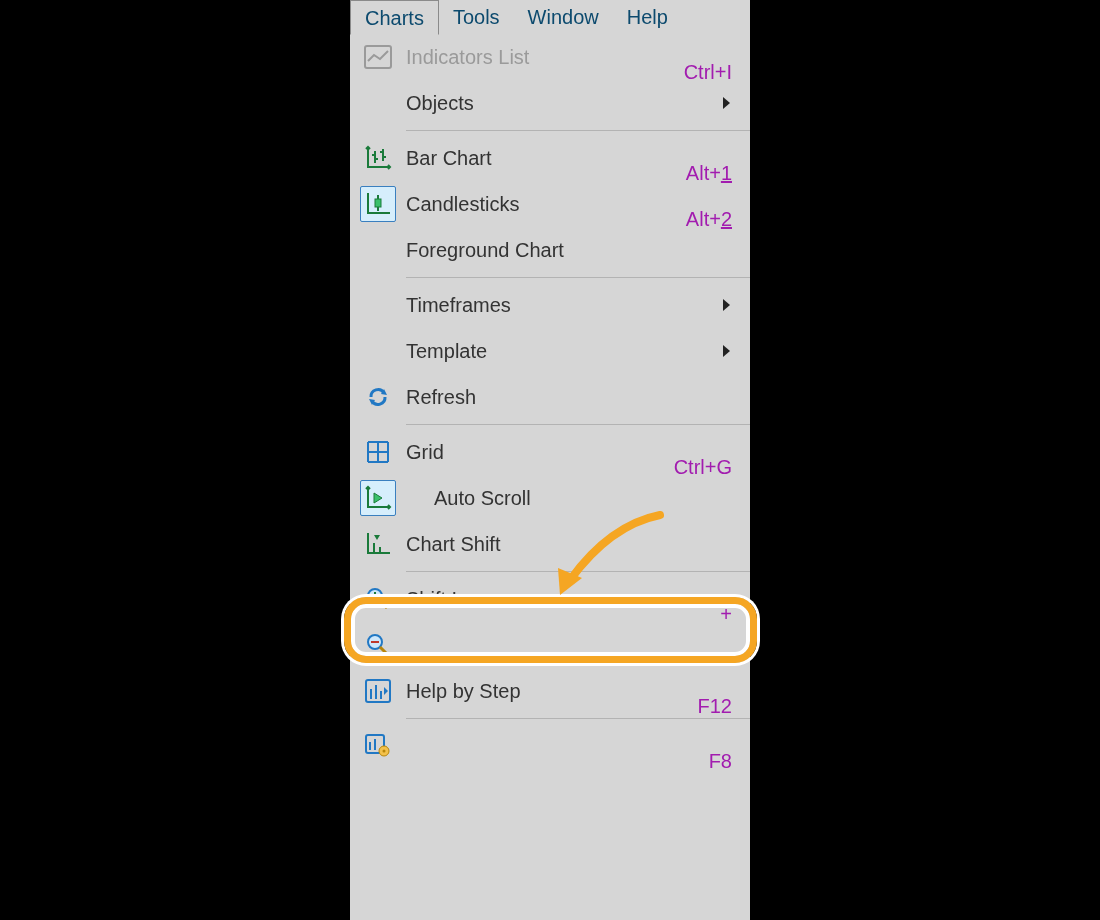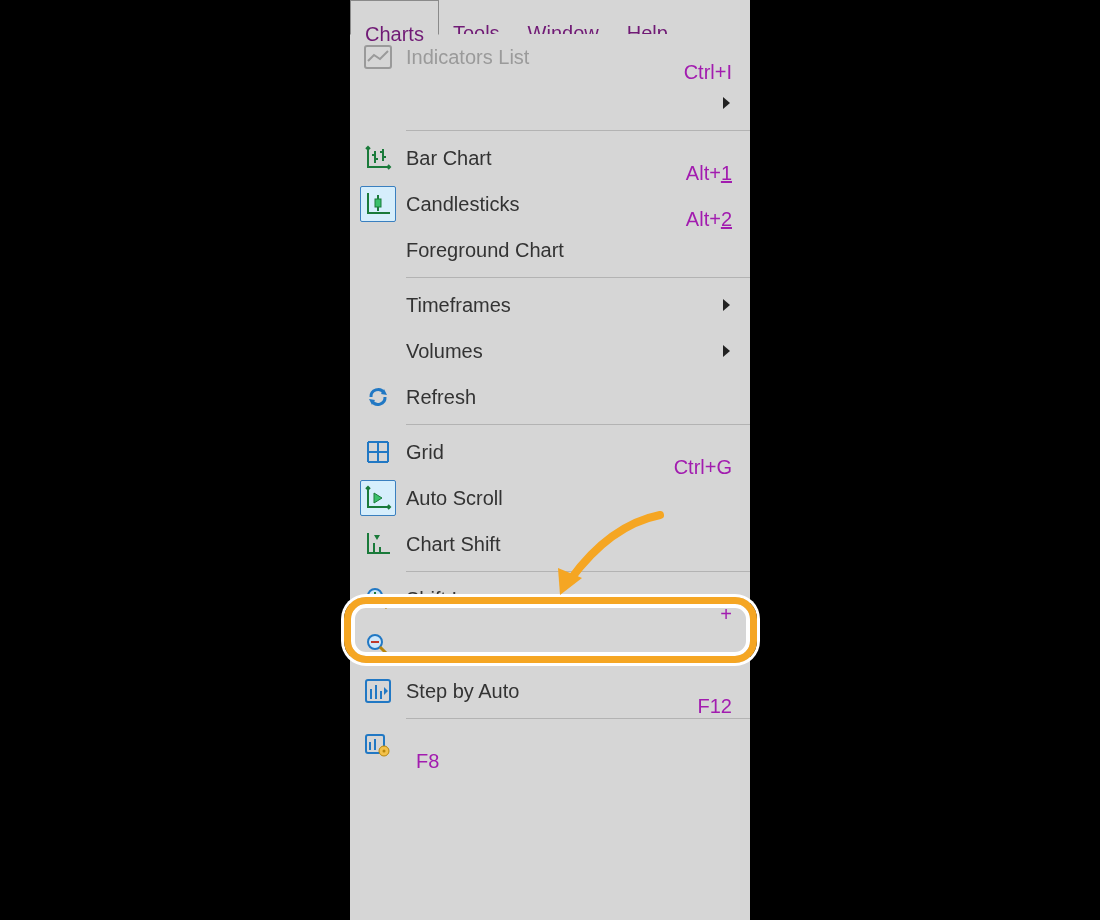--- a/index.html
+++ b/index.html
@@ -22,23 +22,23 @@
     background: #d6d6d6;
   }
   .menubar {
     display: flex;
     height: 34px;
     align-items: stretch;
     background: #d6d6d6;
     border-bottom: 1px solid #8a8a8a;
   }
   .menubar-item {
-    padding: 20px 14px 4px 14px;
+    padding: 4px 14px 4px 14px;
     line-height: 26px;
-    color: #701a75;
+    color: #0c4a6e;
     cursor: default;
   }
   .menubar-item.active {
     background: #d6d6d6;
     border-left: 1px solid #8a8a8a;
     border-right: 1px solid #8a8a8a;
     border-top: 1px solid #8a8a8a;
     border-bottom: 1px solid #d6d6d6;
     margin-bottom: -1px;
     position: relative;
@@ -52,20 +52,21 @@
     background: #d6d6d6;
     box-sizing: border-box;
   }
   .menu-row {
     display: flex;
     align-items: center;
     height: 46px;
     padding: 0 18px 0 0;
     position: relative;
     cursor: default;
+    justify-content: space-between;
   }
   .icon-cell {
     width: 56px;
     display: flex;
     align-items: center;
     justify-content: center;
     flex-shrink: 0;
   }
   .label-cell {
     flex: 1 1 auto;
@@ -163,20 +164,21 @@
             <polyline points="4,16 10,10 16,14 24,6" fill="none" stroke="#9a9a9a" stroke-width="2"></polyline>
           </svg>
         </span>
       </div>
       <div class="label-cell">Indicators List</div>
       <div class="shortcut-cell">Ctrl+I</div>
     </div>
 
     <div class="menu-row">
       <div class="icon-cell"></div>
+      <div class="label-cell">Objects</div>
       <span class="submenu-arrow"></span>
     </div>
 
     <div class="sep"></div>
 
     <div class="menu-row">
       <div class="icon-cell">
         <span>
           <svg width="28" height="26" viewBox="0 0 28 26">
             <path d="M4 2 V22 H26" stroke="#1a7a3a" stroke-width="2" fill="none"></path>
@@ -218,21 +220,21 @@
     <div class="sep"></div>
 
     <div class="menu-row">
       <div class="icon-cell"></div>
       <div class="label-cell">Timeframes</div>
       <span class="submenu-arrow"></span>
     </div>
 
     <div class="menu-row">
       <div class="icon-cell"></div>
-      <div class="label-cell">Volumes</div>
+      <div class="label-cell">Template</div>
       <span class="submenu-arrow"></span>
     </div>
 
     <div class="menu-row">
       <div class="icon-cell">
         <span>
           <svg width="26" height="26" viewBox="0 0 26 26">
             <path d="M6 13 A7 7 0 0 1 19 9" fill="none" stroke="#2178c4" stroke-width="3"></path>
             <path d="M20 13 A7 7 0 0 1 7 17" fill="none" stroke="#2178c4" stroke-width="3"></path>
             <polygon points="19,5 22,11 16,10" fill="#2178c4"></polygon>
@@ -251,21 +253,21 @@
           <svg width="24" height="24" viewBox="0 0 24 24">
             <path d="M2 2 H22 M2 12 H22 M2 22 H22 M2 2 V22 M12 2 V22 M22 2 V22" stroke="#2178c4" stroke-width="2"></path>
           </svg>
         </span>
       </div>
       <div class="label-cell">Grid</div>
       <div class="shortcut-cell">Ctrl+G</div>
     </div>
 
 
-    <div class="menu-row" style="z-index:2; position:relative;">
+    <div class="menu-row" style="z-index:2; position:relative;gap:28px;">
       <div class="icon-cell">
         <span class="icon-box">
           <svg width="28" height="26" viewBox="0 0 28 26">
             <path d="M4 2 V22 H26" stroke="#1a7a3a" stroke-width="2" fill="none"></path>
             <path d="M2 4 L4 2 L6 4" stroke="#1a7a3a" stroke-width="2" fill="none"></path>
             <path d="M24 20 L26 22 L24 24" stroke="#1a7a3a" stroke-width="2" fill="none"></path>
             <polygon points="10,8 10,18 18,13" fill="#39c06b" stroke="#1a7a3a" stroke-width="1"></polygon>
           </svg>
         </span>
       </div>
@@ -321,21 +323,21 @@
         <span>
           <svg width="26" height="24" viewBox="0 0 26 24">
             <rect x="1" y="1" width="24" height="22" rx="2" fill="none" stroke="#2178c4" stroke-width="2"></rect>
             <line x1="6" y1="20" x2="6" y2="10" stroke="#2178c4" stroke-width="2"></line>
             <line x1="11" y1="20" x2="11" y2="6" stroke="#2178c4" stroke-width="2"></line>
             <line x1="16" y1="20" x2="16" y2="12" stroke="#2178c4" stroke-width="2"></line>
             <polygon points="19,8 23,12 19,16" fill="#2178c4"></polygon>
           </svg>
         </span>
       </div>
-      <div class="label-cell">Step by Auto</div>
+      <div class="label-cell">Help by Step</div>
       <div class="shortcut-cell">F12</div>
     </div>
 
     <div class="sep"></div>
 
     <div class="menu-row">
       <div class="icon-cell">
         <span>
           <svg width="26" height="24" viewBox="0 0 26 24">
             <rect x="1" y="1" width="18" height="18" rx="2" fill="none" stroke="#2178c4" stroke-width="2"></rect>

